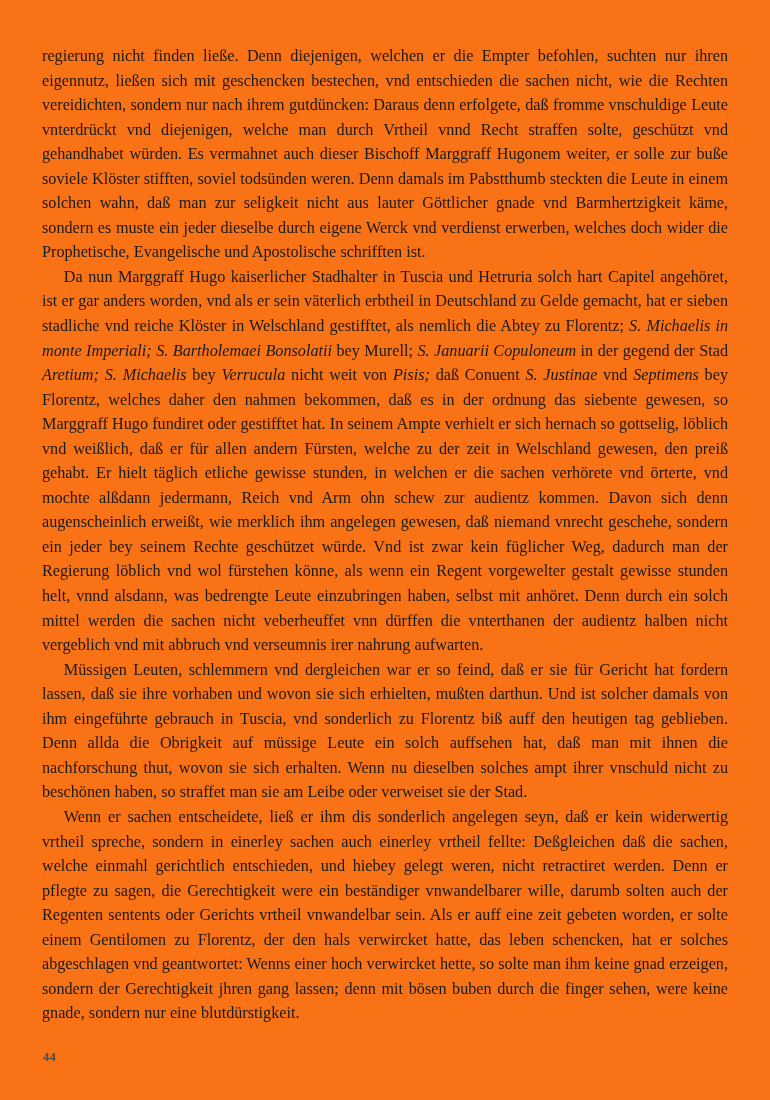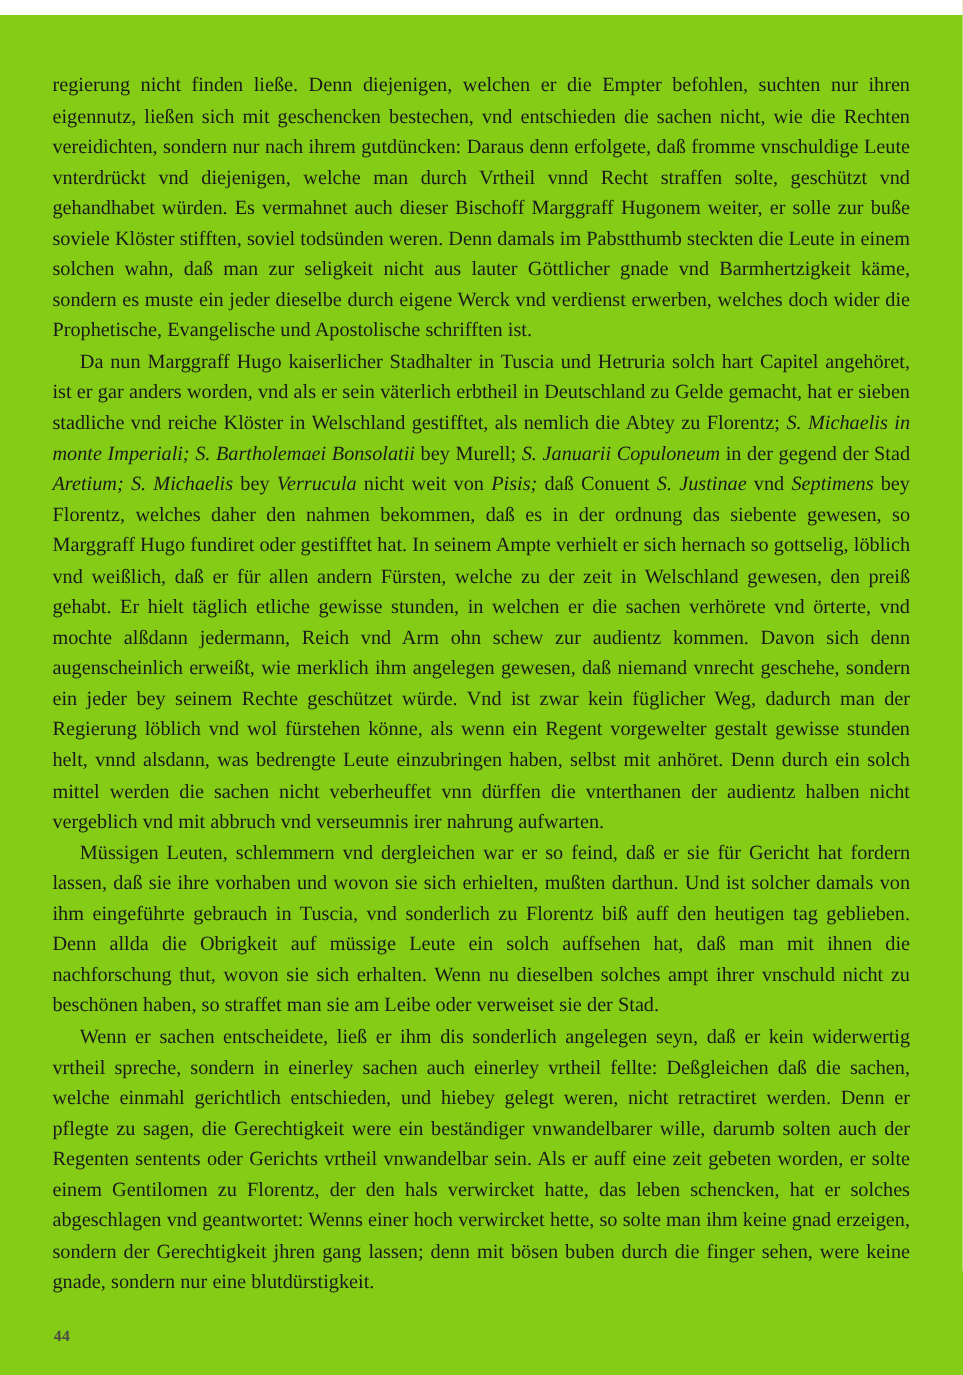--- a/index.html
+++ b/index.html
@@ -14,22 +14,21 @@
     position: relative;
     overflow: hidden;
     font-family: "Liberation Serif", "DejaVu Serif", serif;
     color: #1a1a1a;
     -webkit-font-smoothing: antialiased;
   }
 
   .page {
     position: absolute;
     inset: 0;
-    background: #84cc16;
-    margin-top: 12px;
+    background: #f97316;
   }
 
   .text-column {
     position: absolute;
     left: 42px;
     top: 44px;
     width: 686px;
   }
 
   p.para {

